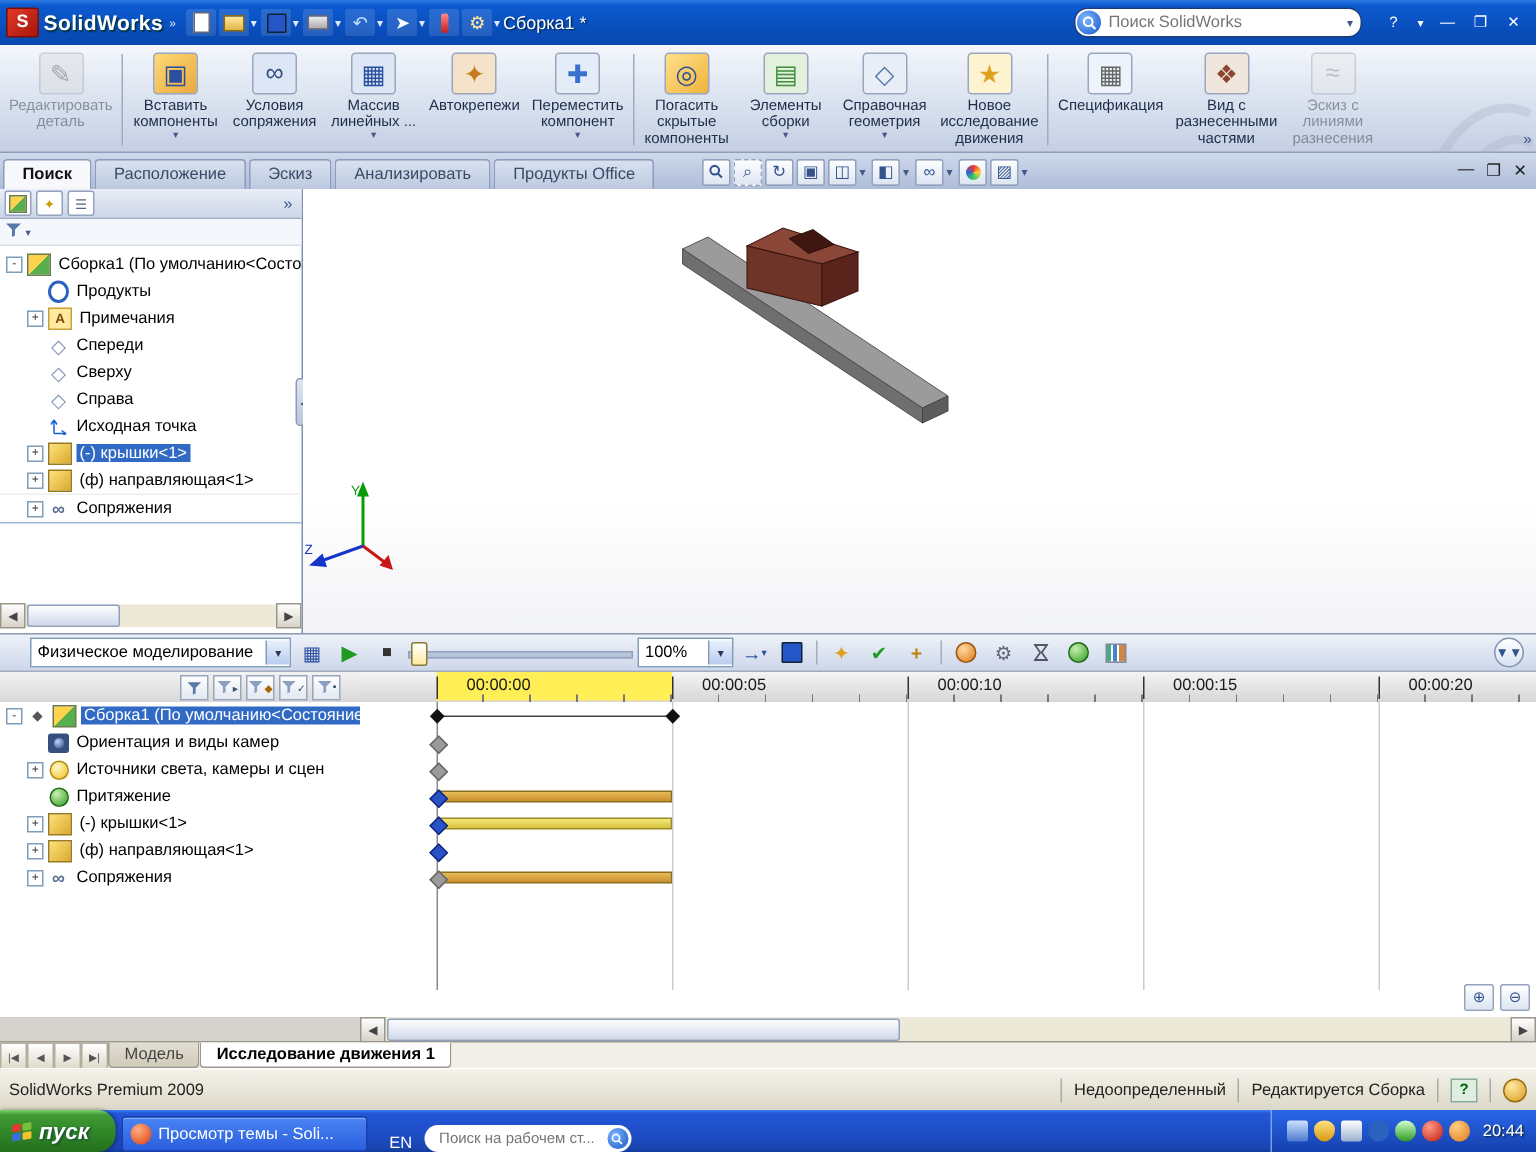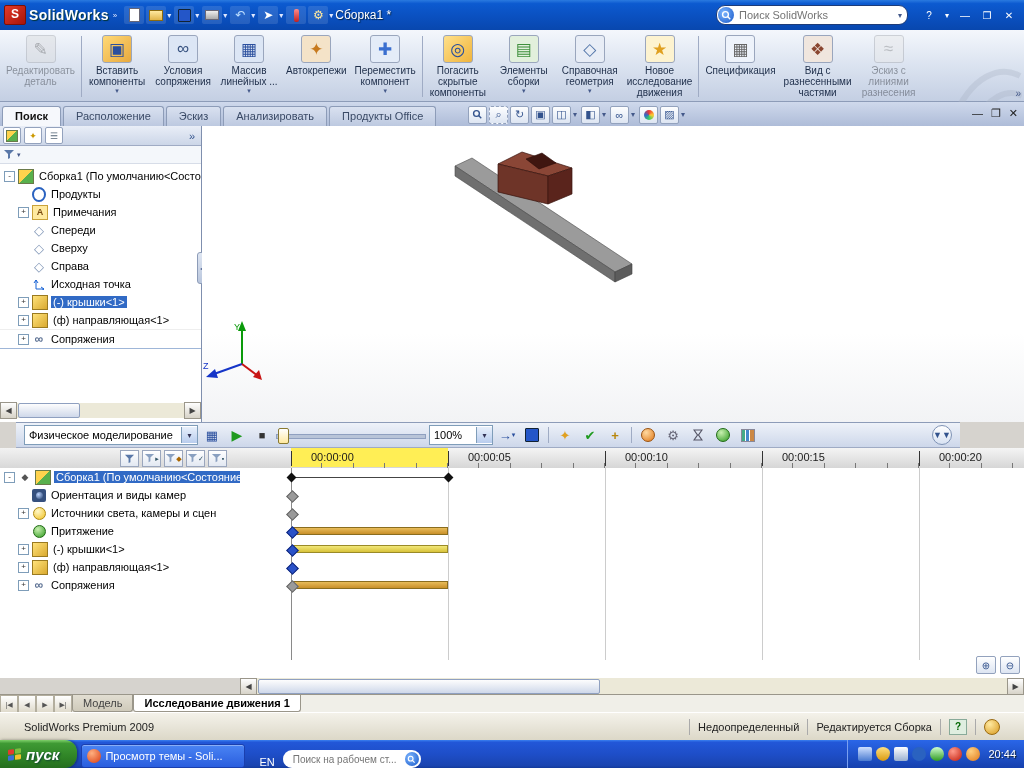--- a/index.html
+++ b/index.html
@@ -57,21 +57,21 @@
   .i-cam::after{content:"";display:block;width:7px;height:7px;margin:auto;border-radius:50%;background:radial-gradient(circle at 35% 35%,#bcd4ff,#23406e)}
   .i-bulb{width:11px;height:11px;border-radius:50%;background:radial-gradient(circle at 35% 30%,#fff8c8,#f0c020);border:1px solid #b08a10}
   .i-ball{width:11px;height:11px;border-radius:50%;background:radial-gradient(circle at 35% 30%,#c8f0b0,#2f9a20);border:1px solid #1f6a14}
   .fscroll{position:absolute;left:0;bottom:4px;width:201px;height:15px;background:#ece9d8;display:flex;align-items:center}
   .sbtn{width:15px;height:15px;background:linear-gradient(#fefefe,#d7d3c8);border:1px solid #9a968a;font-size:8px;display:flex;align-items:center;justify-content:center;color:#444}
   .sthumb{height:13px;background:linear-gradient(#fdfdfd,#cfd8ea);border:1px solid #8fa0c0;border-radius:2px}
   .splitter{position:absolute;left:197px;top:252px;width:8px;height:30px;background:linear-gradient(#dfe6f2,#b9c6dd);border:1px solid #8d9cb8;border-radius:3px;display:flex;align-items:center;justify-content:center;color:#44598a;font-size:8px}
   
   .viewport{position:absolute;left:202px;top:126px;width:822px;height:296px;background:linear-gradient(180deg,#ffffff 70%,#f2f3f5)}
   
-  .mtoolbar{position:absolute;left:16px;top:422px;width:944px;height:26px;background:linear-gradient(#eef2f9,#cdd7ea);border-top:1px solid #8d9cb8;border-bottom:1px solid #9fabc4;display:flex;align-items:center;padding-left:8px;box-sizing:border-box;gap:3px}
+  .mtoolbar{position:absolute;left:0;top:422px;width:1024px;height:26px;background:linear-gradient(#eef2f9,#cdd7ea);border-top:1px solid #8d9cb8;border-bottom:1px solid #9fabc4;display:flex;align-items:center;padding-left:20px;box-sizing:border-box;gap:3px}
   .combo{height:18px;background:#fff;border:1px solid #7f9db9;display:flex;align-items:center}
   .combo .cv{padding:0 4px;flex:1;font-size:11px;color:#000;white-space:nowrap;overflow:hidden}
   .combo .ca{width:15px;height:16px;background:linear-gradient(#e8f0fb,#b9cdee);border-left:1px solid #7f9db9;font-size:8px;display:flex;align-items:center;justify-content:center;color:#335}
   .mic{width:20px;height:19px;border:1px solid transparent;border-radius:2px;display:flex;align-items:center;justify-content:center;font-size:13px}
   .slider{width:150px;height:16px;position:relative}
   .slider .trk{position:absolute;left:0;right:0;top:7px;height:3px;background:#b8c4d8;border:1px solid #8fa0c0}
   .slider .th{position:absolute;left:2px;top:1px;width:9px;height:14px;background:linear-gradient(#fff,#ffe9a0);border:1px solid #8a7a30;border-radius:2px}
   .mcollapse{margin-left:auto;margin-right:8px;width:18px;height:18px;border-radius:50%;border:1px solid #7f93b5;background:linear-gradient(#fff,#d8e2f2);color:#33538d;display:flex;align-items:center;justify-content:center;font-size:9px}
   
   .mhead{position:absolute;left:0;top:448px;width:1024px;height:20px;background:linear-gradient(#f2f2f2,#d8d8d8);border-bottom:1px solid #999}
@@ -93,21 +93,21 @@
   .tz{width:18px;height:16px;border:1px solid #93a2bd;background:linear-gradient(#fff,#dde5f2);border-radius:2px;display:flex;align-items:center;justify-content:center;color:#33538d;font-size:10px}
   .hscroll{position:absolute;left:240px;top:678px;width:784px;height:16px;background:#ece9d8;display:flex;align-items:center}
   .munder{position:absolute;left:0;top:678px;width:240px;height:16px;background:#d6d3ce}
   
   .btabs{position:absolute;left:0;top:694px;width:1024px;height:18px;background:#f0efe8;border-top:1px solid #9a968a;display:flex;align-items:flex-start}
   .bnav{display:flex}
   .bn{width:16px;height:17px;border:1px solid #b3ae9e;background:linear-gradient(#fff,#ddd8c8);font-size:7px;display:flex;align-items:center;justify-content:center;color:#555}
   .btab{padding:2px 10px 2px;font-size:11px;border:1px solid #9a968a;border-top:0;background:linear-gradient(#e2ded2,#cfcaba);color:#444;border-radius:0 0 3px 3px}
   .btab.active{background:#fff;color:#000;font-weight:bold}
   
-  .statusbar{position:absolute;left:0;top:712px;width:1024px;height:28px;background:linear-gradient(#f4f2ea,#dcd8c8);border-top:1px solid #fff;display:flex;align-items:center;color:#222;box-sizing:border-box;padding:0 24px}
+  .statusbar{position:absolute;left:0;top:712px;width:1024px;height:28px;background:linear-gradient(#f4f2ea,#dcd8c8);border-top:1px solid #fff;display:flex;align-items:center;color:#222;box-sizing:border-box;padding:0 6px}
   .ssep{width:1px;height:16px;background:#aaa;margin:0 8px}
   .helpbox{width:16px;height:14px;border:1px solid #8a9;background:#dfeee0;color:#060;font-weight:bold;font-size:10px;text-align:center;line-height:13px}
   
   .taskbar{position:absolute;left:0;top:740px;width:1024px;height:28px;background:linear-gradient(180deg,#3a80f0 0%,#2257d8 8%,#1e4ec8 50%,#1a44b0 92%,#123a9a);display:flex;align-items:flex-end;color:#fff}
   .startbtn{height:28px;padding:0 18px 0 8px;border-radius:0 12px 12px 0;background:linear-gradient(180deg,#7fd06a 0%,#3f9a34 12%,#2f8426 60%,#256e1e);display:flex;align-items:center;gap:5px;font-weight:bold;font-style:italic;font-size:15px;text-shadow:1px 1px 2px #143;box-shadow:1px 0 3px rgba(0,0,0,.4)}
   .flag{display:grid;grid-template-columns:6px 6px;grid-template-rows:5px 5px;gap:1px;transform:skewY(-8deg)}
   .flag span{display:block;border-radius:1px}
   .taskbtn{height:22px;width:152px;margin-left:4px;border-radius:3px;background:linear-gradient(#4a84f4,#2a5ede);border:1px solid #1a3fae;box-shadow:inset 0 1px 0 rgba(255,255,255,.35);display:flex;align-items:center;gap:4px;padding:0 5px;font-size:11px;white-space:nowrap;overflow:hidden}
   .taskbtn.pressed{background:linear-gradient(#1d48b4,#2a5ede);box-shadow:inset 1px 1px 3px rgba(0,0,0,.45)}
   .tico{width:14px;height:14px;border-radius:2px;flex:0 0 auto}

